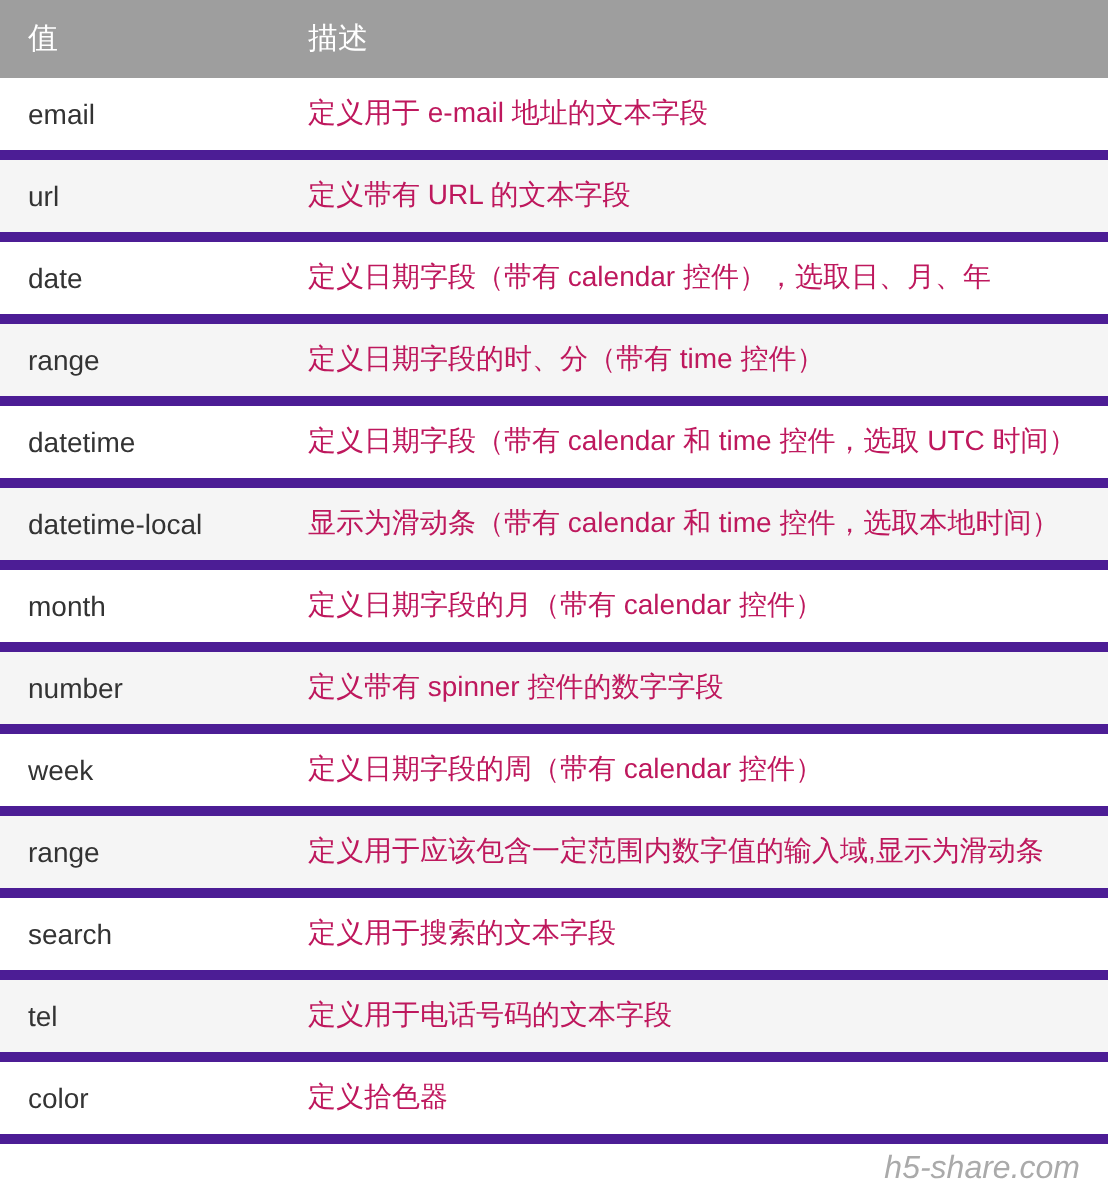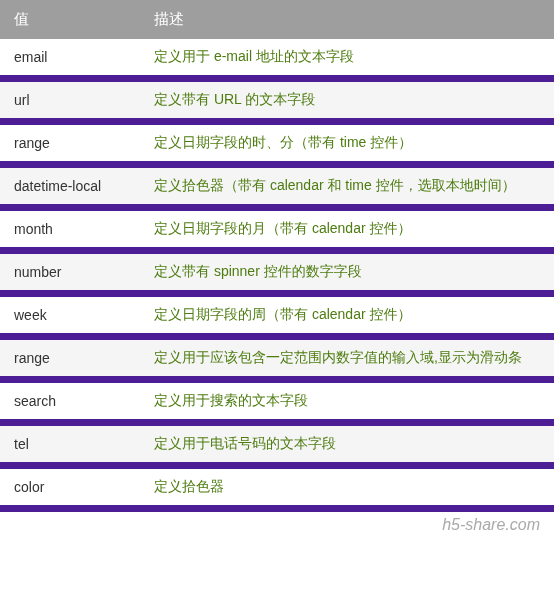--- a/index.html
+++ b/index.html
@@ -21,41 +21,41 @@
       background-color: #9e9e9e;
       color: #fff;
     }
     thead th {
       padding: 10px 14px;
       text-align: left;
       font-weight: normal;
       font-size: 15px;
     }
     tbody tr {
-      border-bottom: 7px solid #4c1d95;
+      border-bottom: 5px solid #4c1d95;
     }
     tbody tr:nth-child(even) {
       background-color: #f5f5f5;
     }
     tbody tr:nth-child(odd) {
       background-color: #fff;
     }
     tbody td {
       padding: 9px 14px;
       vertical-align: middle;
       color: #333;
     }
     tbody td:first-child {
       color: #333;
       font-weight: normal;
       width: 140px;
       min-width: 120px;
     }
     tbody td:last-child {
-      color: #4d7c0f;
+      color: #be185d;
     }
     .watermark {
       text-align: right;
       padding: 4px 14px 6px 0;
       color: #aaa;
       font-size: 16px;
       font-style: italic;
       background: #fff;
     }
   </style>
@@ -72,26 +72,34 @@
   <tbody id="table-body">
   <tr>
         <td>email</td>
         <td>定义用于 e-mail 地址的文本字段</td>
       </tr>
       <tr>
         <td>url</td>
         <td>定义带有 URL 的文本字段</td>
       </tr>
       <tr>
+        <td>date</td>
+        <td>定义日期字段（带有 calendar 控件），选取日、月、年</td>
+      </tr>
+      <tr>
         <td>range</td>
         <td>定义日期字段的时、分（带有 time 控件）</td>
       </tr>
       <tr>
+        <td>datetime</td>
+        <td>定义日期字段（带有 calendar 和 time 控件，选取 UTC 时间）</td>
+      </tr>
+      <tr>
         <td>datetime-local</td>
-        <td>定义拾色器（带有 calendar 和 time 控件，选取本地时间）</td>
+        <td>显示为滑动条（带有 calendar 和 time 控件，选取本地时间）</td>
       </tr>
       <tr>
         <td>month</td>
         <td>定义日期字段的月（带有 calendar 控件）</td>
       </tr>
       <tr>
         <td>number</td>
         <td>定义带有 spinner 控件的数字字段</td>
       </tr>
       <tr>

